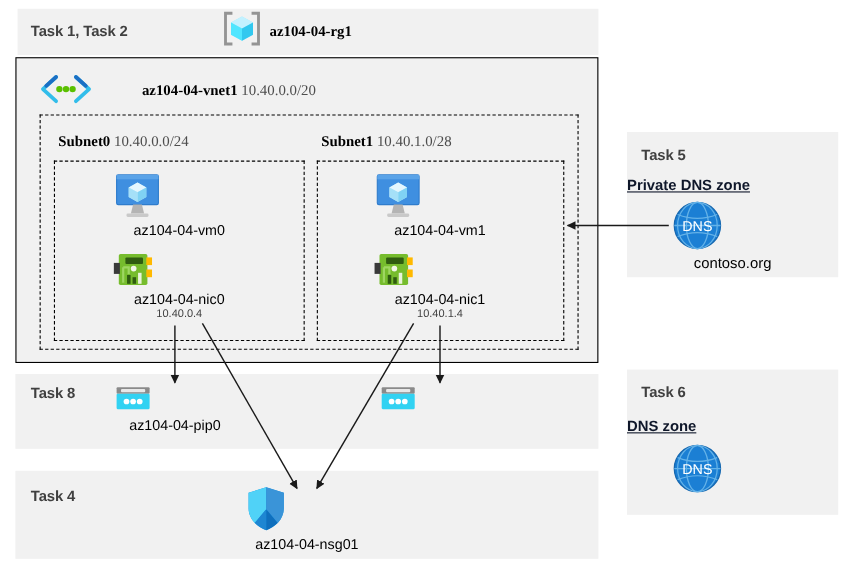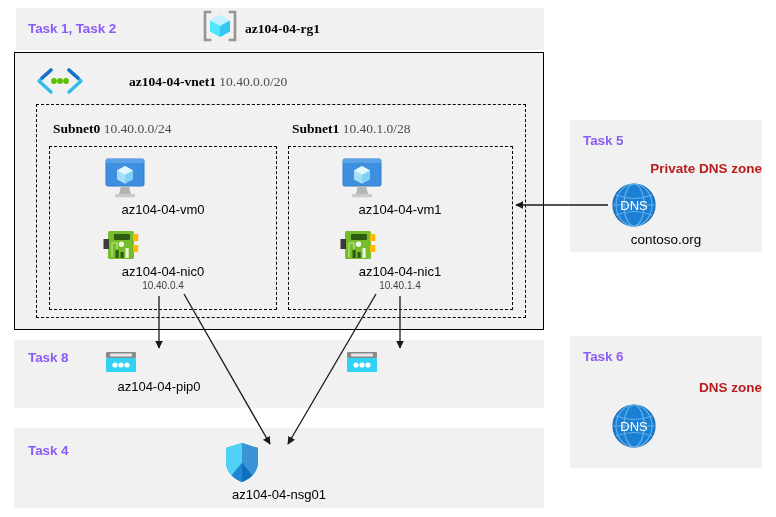--- a/index.html
+++ b/index.html
@@ -9,32 +9,32 @@
     -webkit-font-smoothing:antialiased;
   }
   #stage{position:absolute;left:0;top:0;width:776px;height:517px;}
 
   
   .panel{position:absolute;background:#f1f1f1;box-sizing:border-box;}
   .panel-outline{border:1px solid #000000;}
   .dashed{position:absolute;box-sizing:border-box;border:1.4px dashed #000000;background:transparent;}
 
   .task-label{
-    position:absolute;color:#8b5cf6;font-weight:bold;font-size:13.5px;
+    position:absolute;color:#404040;font-weight:bold;font-size:13.5px;
     letter-spacing:-0.1px;white-space:nowrap;
   }
   .hdr{position:absolute;white-space:nowrap;font-size:13.5px;color:#000;font-family:Liberation Serif, serif;}
   .hdr b{font-weight:bold;}
   .hdr .dim{font-weight:normal;color:#4d4d4d;}
 
   .node{position:absolute;text-align:center;white-space:nowrap;}
   .node .nlabel{font-size:13px;font-weight:normal;color:#000;line-height:15px;margin-top:3px;}
   .node .nsub{font-size:10px;font-weight:normal;color:#3f3f3f;line-height:14px;}
-  .center-title{position:absolute;text-align:right;white-space:nowrap;
-    font-size:13.5px;font-weight:bold;color:#b91c1c;}
+  .center-title{position:absolute;text-align:left;white-space:nowrap;
+    font-size:13.5px;font-weight:bold;color:#0f172a;text-decoration:underline;}
 
   .icon{display:block;margin:0 auto;}
   svg{display:block;overflow:visible;}
   #wires{position:absolute;left:0;top:0;width:776px;height:517px;pointer-events:none;}
 </style>
 </head>
 <body>
 
 <div id="stage">
 

